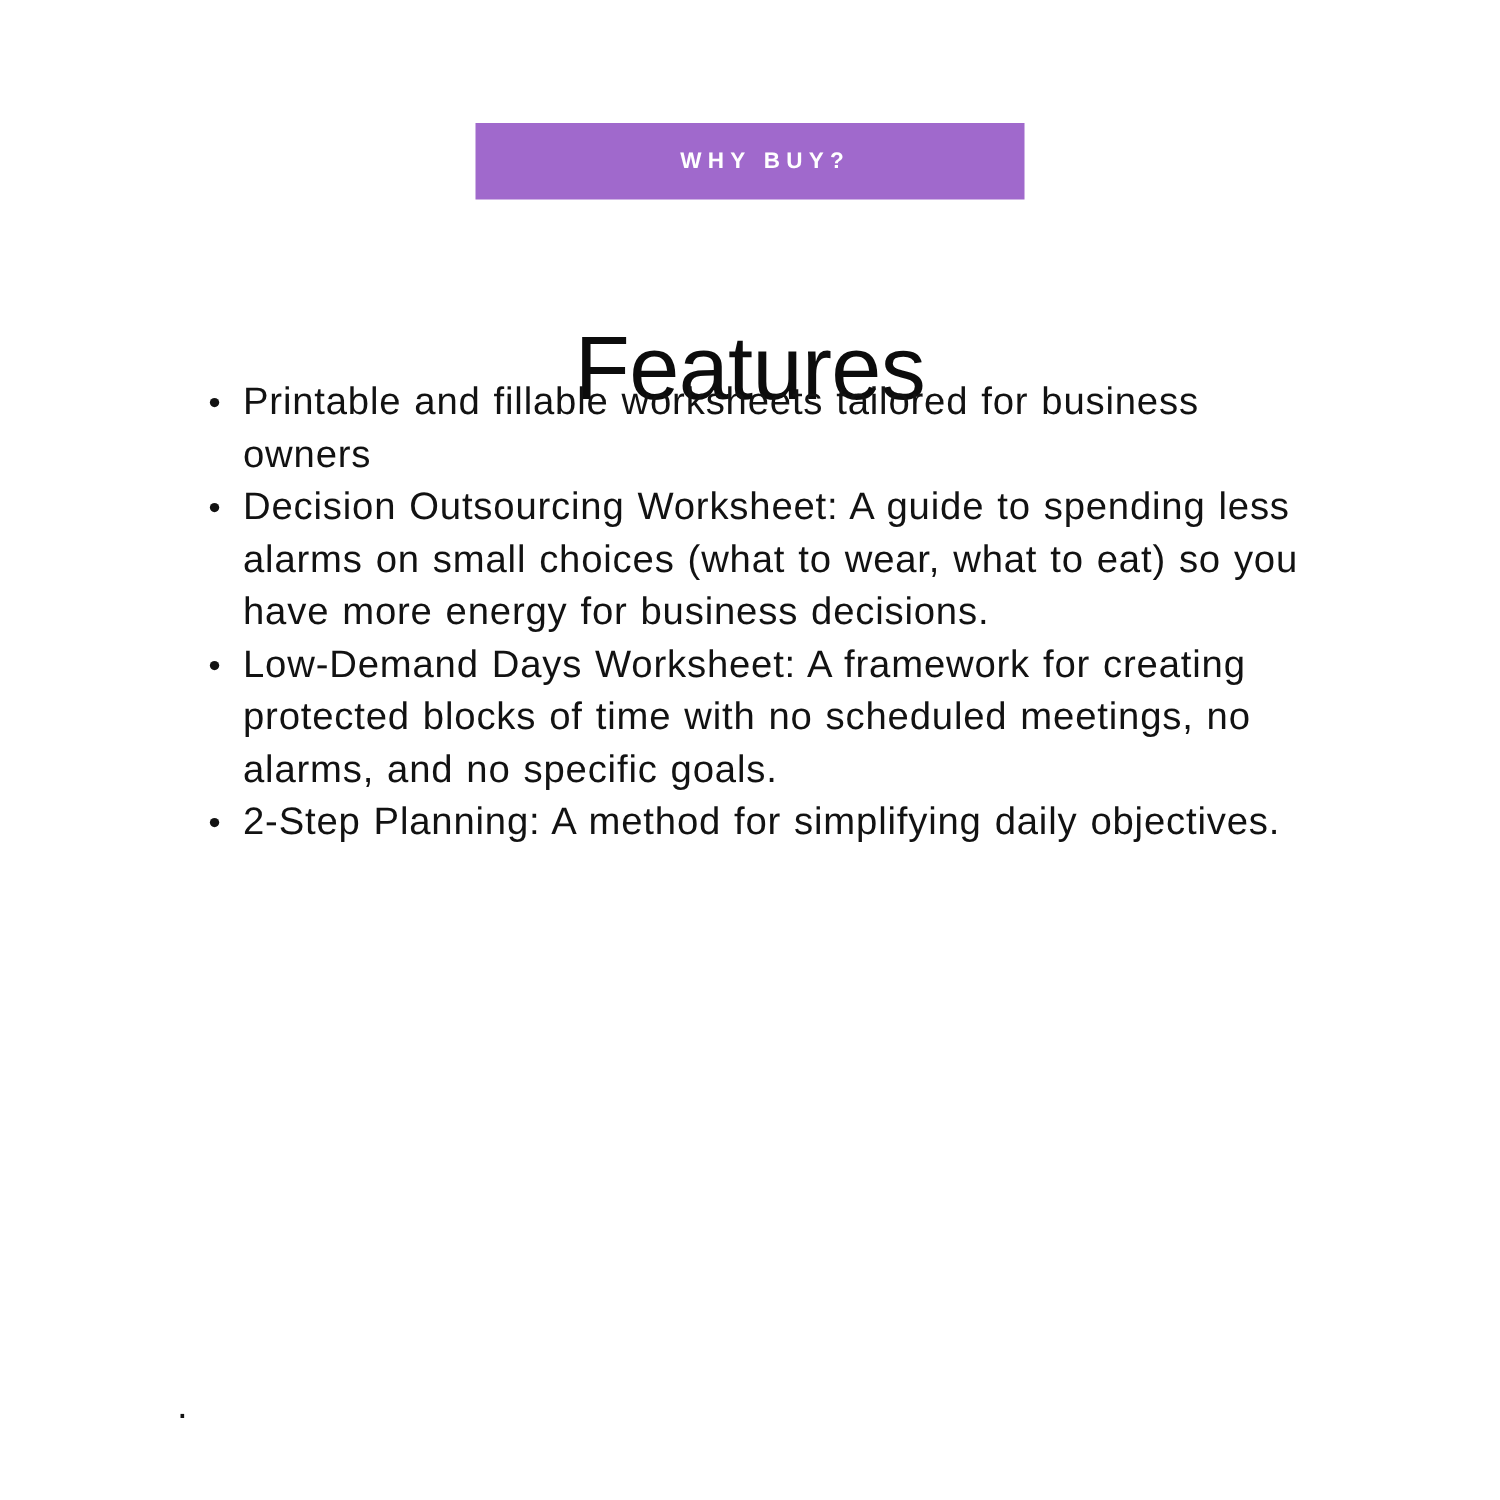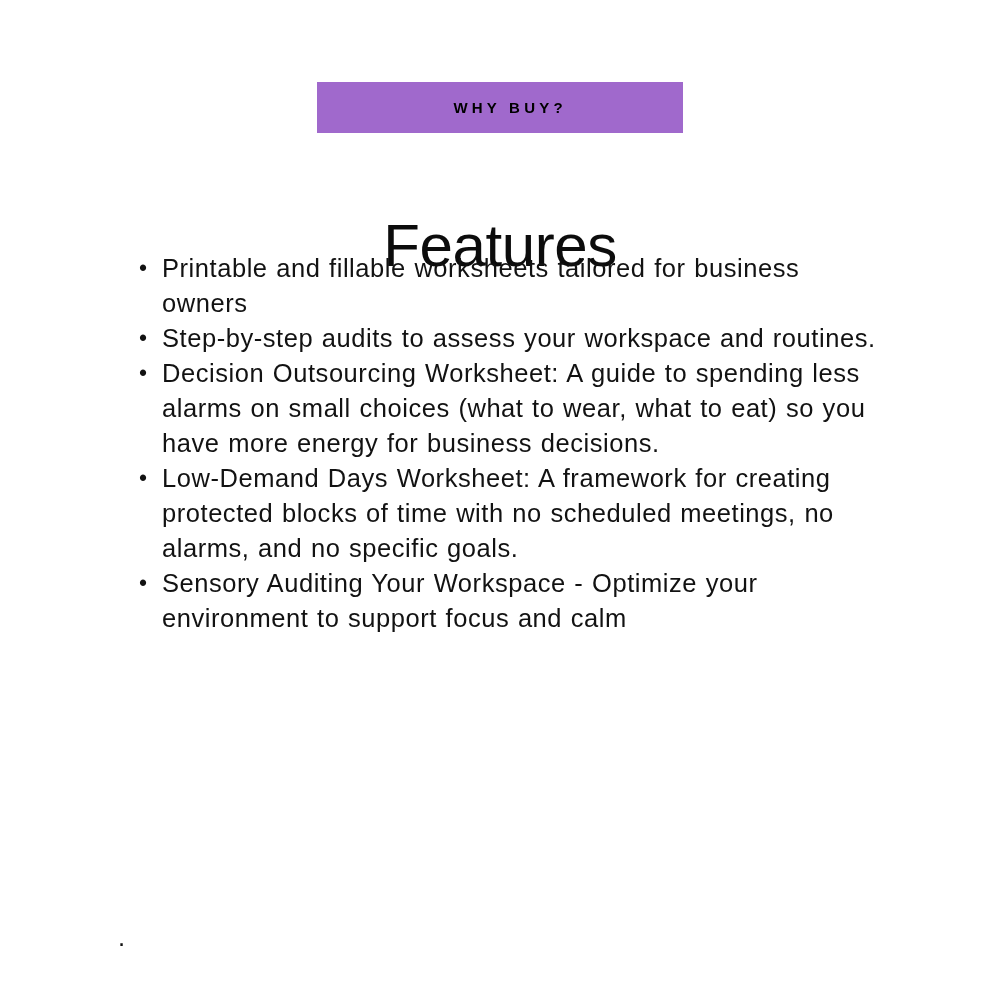--- a/index.html
+++ b/index.html
@@ -104,28 +104,27 @@
     line-height: 35px;
     color: #121212;
   }
 </style>
 </head>
 <body>
 
 <div class="slide" style="background: rgb(255, 255, 255);">
 
   <div class="eyebrow-banner" style="background: rgb(160, 105, 204);">
-    <span class="eyebrow-label" style="color: #000000; margin-left: 16px;">WHY BUY?</span>
+    <span class="eyebrow-label" style="color: #ffffff; margin-left: 16px;">WHY BUY?</span>
   </div>
 
   <h1 class="heading">Features</h1>
 
   <ul class="feature-list">
       <li class="feature-item">Printable and fillable worksheets tailored for business owners</li>
-      <li class="feature-item">Step-by-step audits to assess your workspace and routines.</li>
       <li class="feature-item">Decision Outsourcing Worksheet: A guide to spending less alarms on small choices (what to wear, what to eat) so you have more energy for business decisions.</li>
       <li class="feature-item">Low-Demand Days Worksheet: A framework for creating protected blocks of time with no scheduled meetings, no alarms, and no specific goals.</li>
-      <li class="feature-item">Sensory Auditing Your Workspace - Optimize your environment to support focus and calm</li>
+      <li class="feature-item">2-Step Planning: A method for simplifying daily objectives.</li>
     </ul>
 
   <span class="trailing-period">.</span>
 
 </div>
 
 </body></html>

